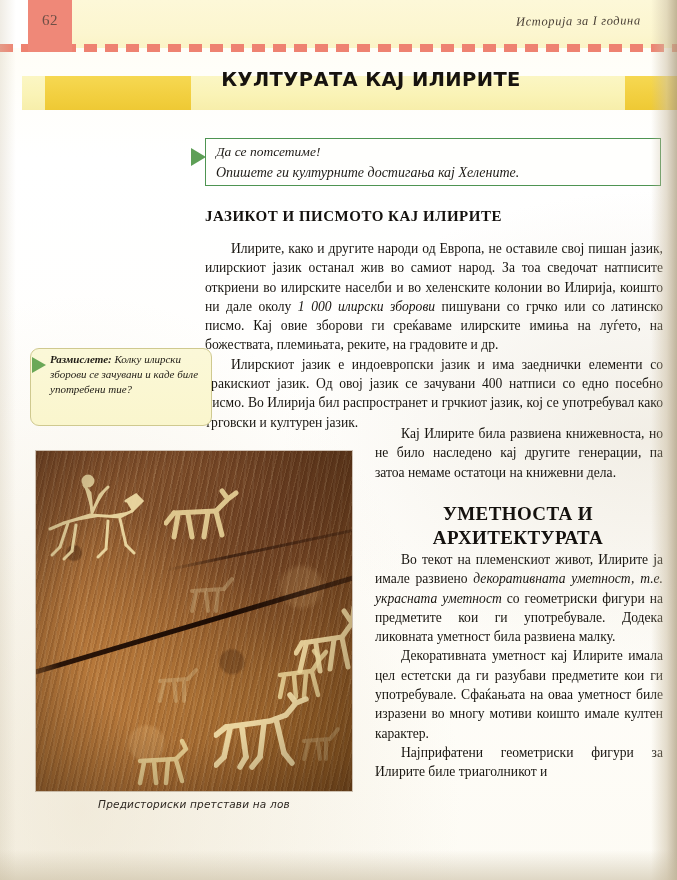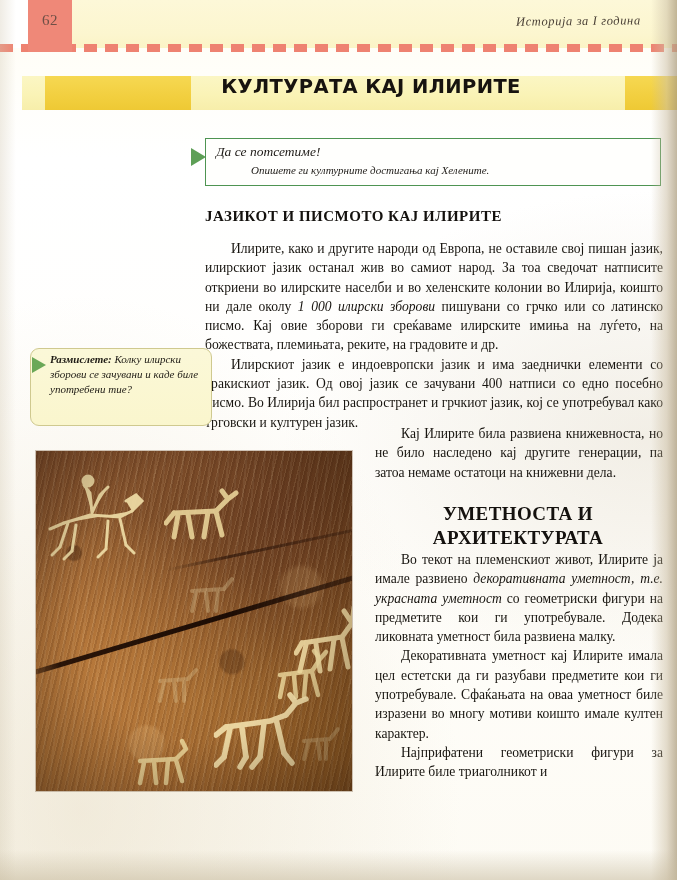--- a/index.html
+++ b/index.html
@@ -131,21 +131,21 @@
   .banner-cap-right {
     position: absolute;
     top: 76px;
     left: 625px;
     width: 52px;
     height: 34px;
     background: linear-gradient(180deg, #f6d852 0%, #f2cf3f 60%, #eec934 100%);
   }
   .banner-title {
     position: absolute;
-    top: 71px;
+    top: 64px;
     left: 22px;
     width: 636px;
     height: 30px;
     display: flex;
     align-items: center;
     justify-content: center;
     font-family: "DejaVu Sans", "Liberation Sans", sans-serif;
     font-weight: bold;
     font-size: 19.5px;
     letter-spacing: 0.4px;
@@ -183,24 +183,23 @@
     font-style: italic;
     color: #1d1a16;
   }
   .recall-title {
     font-weight: normal;
     font-size: 13.5px;
     display: block;
     line-height: 1.45;
   }
   .recall-body {
-    font-size: 11px;
+    font-size: 14px;
     display: block;
     line-height: 1.5;
-    margin-left: 35px;
   }
 
   
   .sec-h1 {
     position: absolute;
     top: 208px;
     left: 205px;
     width: 456px;
     font-family: "Liberation Serif", "DejaVu Serif", serif;
     font-weight: bold;
@@ -539,18 +538,19 @@
     </svg>
     <svg class="glyph g-faint3" width="48" height="44" viewBox="0 0 48 44">
       <g fill="none" stroke="#e8d8a8" stroke-width="4" stroke-linecap="round">
         <path d="M6 18 L32 16 M32 16 L40 6"></path>
         <path d="M10 20 L6 36 M20 19 L22 36 M28 17 L28 36"></path>
       </g>
     </svg>
 
     <div class="photo-vignette"></div>
   </div>
+  <div class="photo-caption">Предисториски претстави на лов</div>
 
   <div class="edge-right"></div>
   <div class="edge-left"></div>
   <div class="edge-bottom"></div>
 
 </div>
 
 </body></html>

